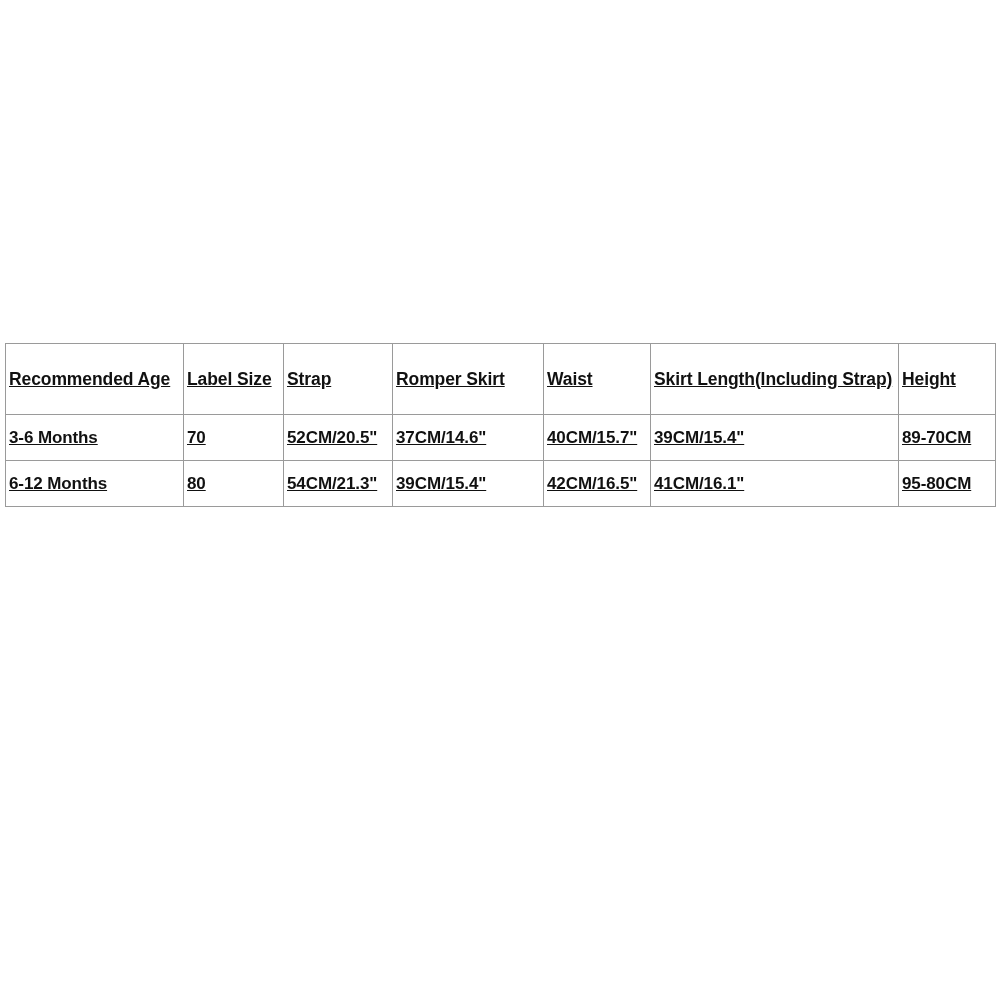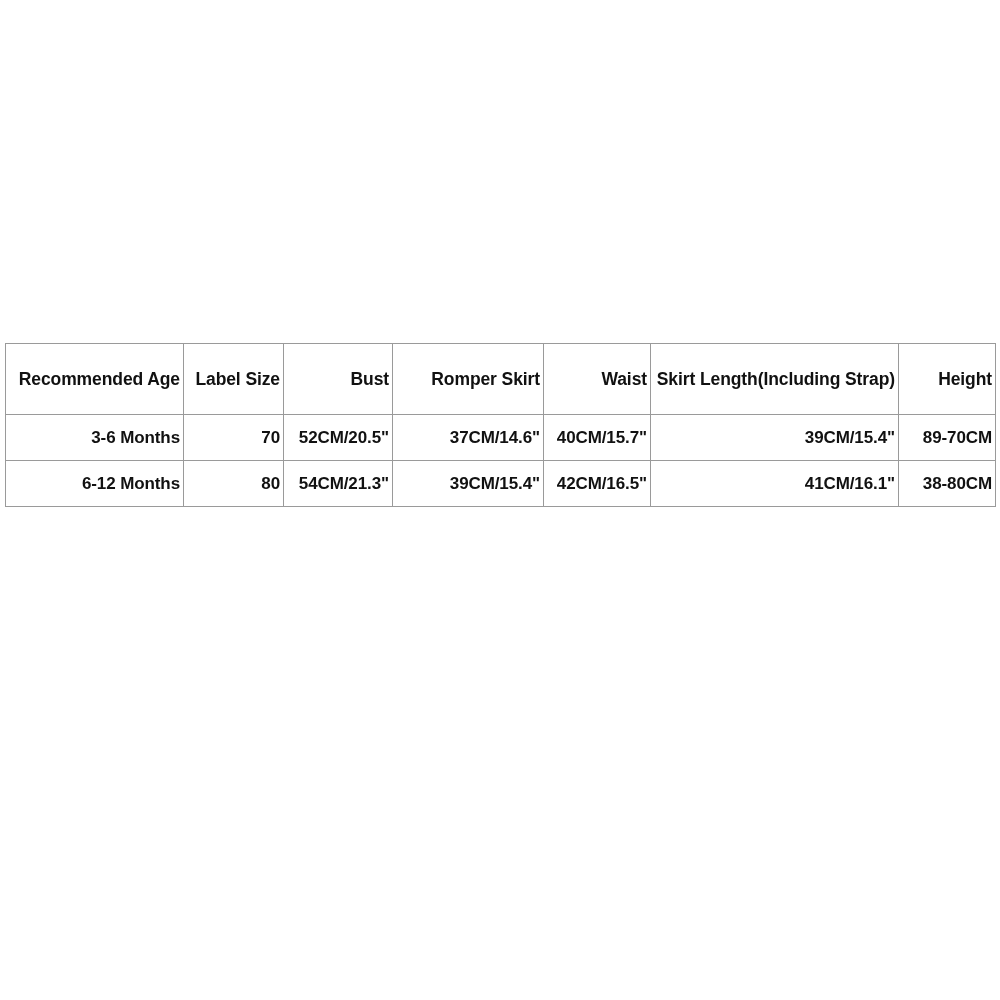--- a/index.html
+++ b/index.html
@@ -26,27 +26,28 @@
   table.size-chart {
     width: 990px;
     border-collapse: collapse;
     table-layout: fixed;
     background: #ffffff;
   }
 
   table.size-chart td,
   table.size-chart th {
     border: 1px solid #9a9a9a;
-    text-align: right;
+    text-align: left;
     vertical-align: middle;
     color: #111111;
     font-weight: bold;
     padding: 2px 3px;
     line-height: 1.28;
     word-wrap: break-word;
+    text-decoration: underline;
   }
 
   table.size-chart thead th {
     height: 66px;
     font-size: 17.5px;
     letter-spacing: -0.1px;
   }
 
   table.size-chart tbody td {
     height: 41px;
@@ -74,21 +75,21 @@
         <col class="c2">
         <col class="c3">
         <col class="c4">
         <col class="c5">
         <col class="c6">
     </colgroup>
     <thead>
       <tr>
         <th>Recommended Age</th>
         <th>Label Size</th>
-        <th>Bust</th>
+        <th>Strap</th>
         <th>Romper Skirt</th>
         <th>Waist</th>
         <th>Skirt Length(Including Strap)</th>
         <th>Height</th>
       </tr>
     </thead>
     <tbody>
       <tr>
         <td>3-6 Months</td>
         <td>70</td>
@@ -98,17 +99,17 @@
         <td>39CM/15.4"</td>
         <td>89-70CM</td>
       </tr>
       <tr>
         <td>6-12 Months</td>
         <td>80</td>
         <td>54CM/21.3"</td>
         <td>39CM/15.4"</td>
         <td>42CM/16.5"</td>
         <td>41CM/16.1"</td>
-        <td>38-80CM</td>
+        <td>95-80CM</td>
       </tr>
     </tbody>
   </table>
 </div>
 
 </body></html>

